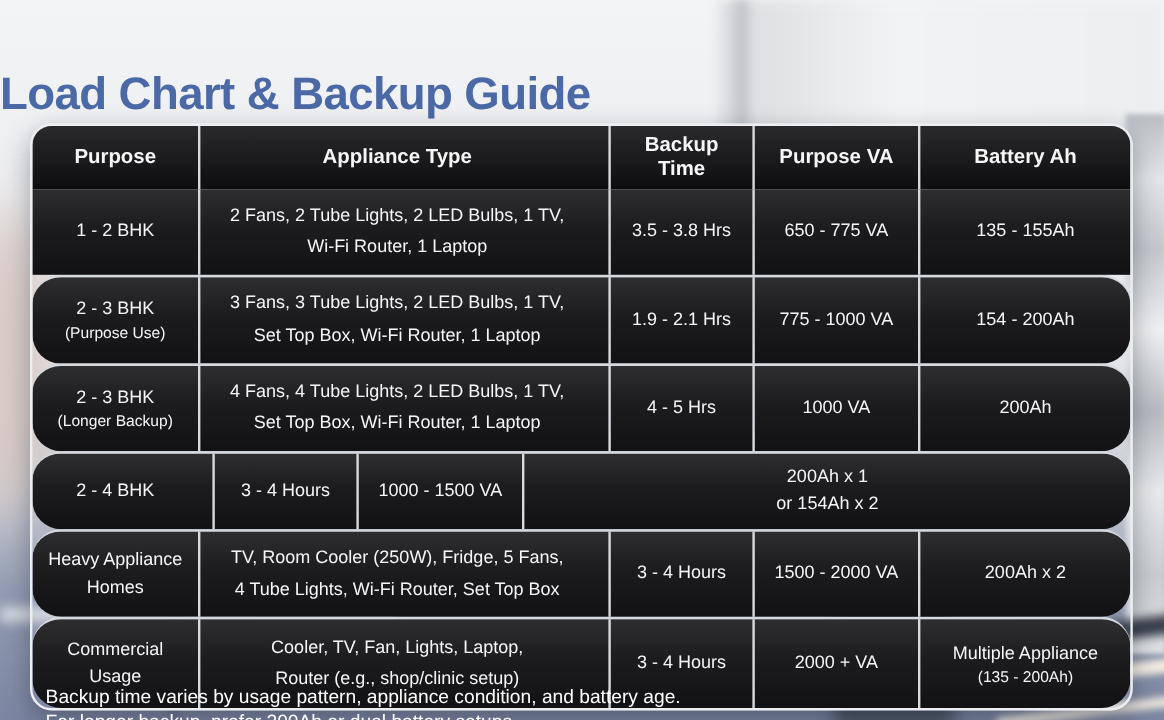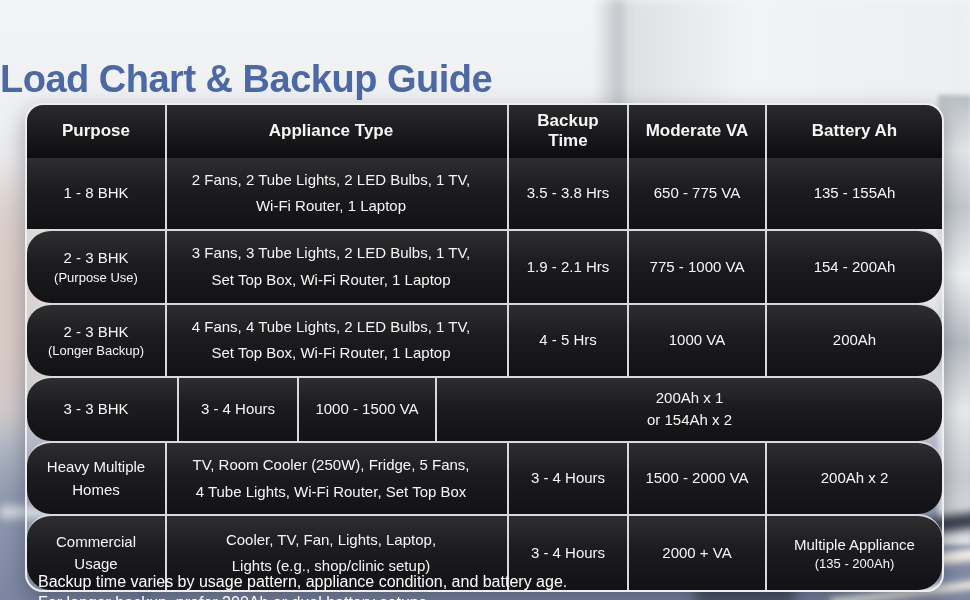--- a/index.html
+++ b/index.html
@@ -65,27 +65,27 @@
     <div class="sh-oven-light2"></div>
   </div>
 
   <h1 class="title">Load Chart &amp; Backup Guide</h1>
 
   <div class="ltable">
     <div class="trow header">
       <div class="cell c1">Purpose</div>
       <div class="cell c2">Appliance Type</div>
       <div class="cell c3">Backup Time</div>
-      <div class="cell c4">Moderate VA</div>
+      <div class="cell c4">Purpose VA</div>
       <div class="cell c5">Battery Ah</div>
     </div>
     <div id="table-body">
   <div class="trow">
     <div class="cell c1 c-purpose">
-            <div class="line">1 - 8 BHK</div>
+            <div class="line">1 - 2 BHK</div>
           </div>
     <div class="cell c2 c-appl">
             <div class="line">2 Fans, 2 Tube Lights, 2 LED Bulbs, 1 TV,</div>
             <div class="line">Wi-Fi Router, 1 Laptop</div>
           </div>
     <div class="cell c3 c-backup">
             <div class="line">3.5 - 3.8 Hrs</div>
           </div>
     <div class="cell c4 c-inverter">
             <div class="line">650 - 775 VA</div>
@@ -130,37 +130,37 @@
     <div class="cell c4 c-inverter">
             <div class="line">1000 VA</div>
           </div>
     <div class="cell c5 c-battery">
             <div class="line">200Ah</div>
           </div>
   </div>
 
   <div class="trow">
     <div class="cell c1 c-purpose">
-            <div class="line">3 - 3 BHK</div>
+            <div class="line">2 - 4 BHK</div>
           </div>
     <div class="cell c3 c-backup">
             <div class="line">3 - 4 Hours</div>
           </div>
     <div class="cell c4 c-inverter">
             <div class="line">1000 - 1500 VA</div>
           </div>
     <div class="cell c5 c-battery">
             <div class="line">200Ah x 1</div>
             <div class="line">or 154Ah x 2</div>
           </div>
   </div>
 
   <div class="trow">
     <div class="cell c1 c-purpose">
-            <div class="line">Heavy Multiple</div>
+            <div class="line">Heavy Appliance</div>
             <div class="line">Homes</div>
           </div>
     <div class="cell c2 c-appl">
             <div class="line">TV, Room Cooler (250W), Fridge, 5 Fans,</div>
             <div class="line">4 Tube Lights, Wi-Fi Router, Set Top Box</div>
           </div>
     <div class="cell c3 c-backup">
             <div class="line">3 - 4 Hours</div>
           </div>
     <div class="cell c4 c-inverter">
@@ -171,21 +171,21 @@
           </div>
   </div>
 
   <div class="trow">
     <div class="cell c1 c-purpose">
             <div class="line">Commercial</div>
             <div class="line">Usage</div>
           </div>
     <div class="cell c2 c-appl">
             <div class="line">Cooler, TV, Fan, Lights, Laptop,</div>
-            <div class="line">Lights (e.g., shop/clinic setup)</div>
+            <div class="line">Router (e.g., shop/clinic setup)</div>
           </div>
     <div class="cell c3 c-backup">
             <div class="line">3 - 4 Hours</div>
           </div>
     <div class="cell c4 c-inverter">
             <div class="line">2000 + VA</div>
           </div>
     <div class="cell c5 c-battery">
             <div class="line">Multiple Appliance</div>
             <div class="line paren">(135 - 200Ah)</div>

